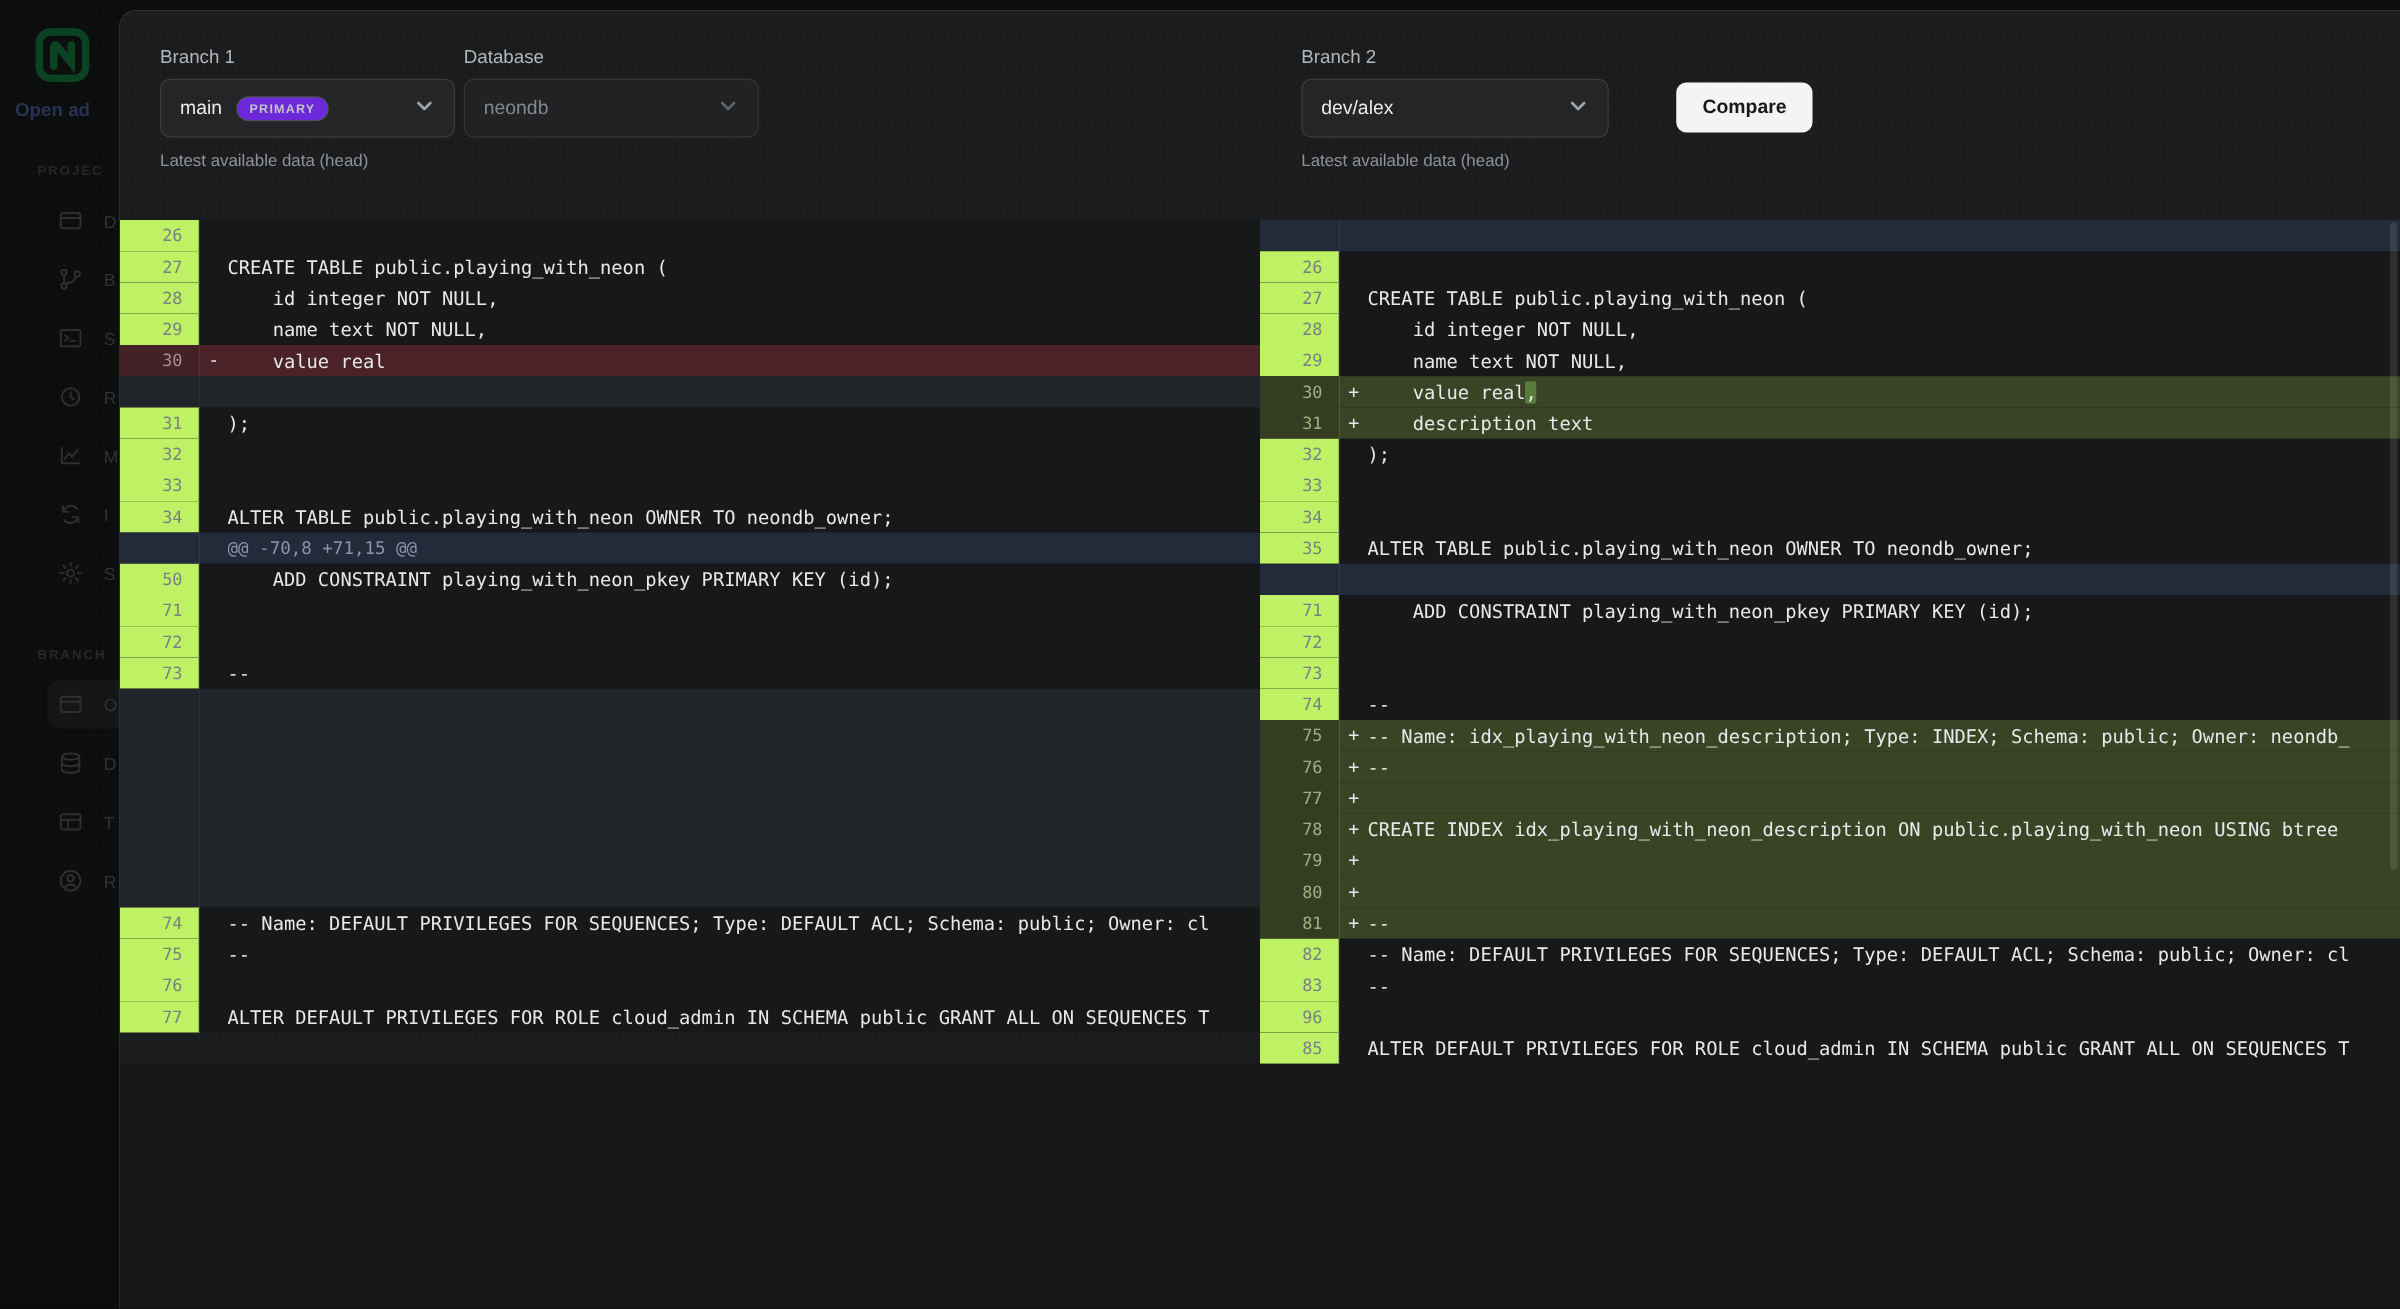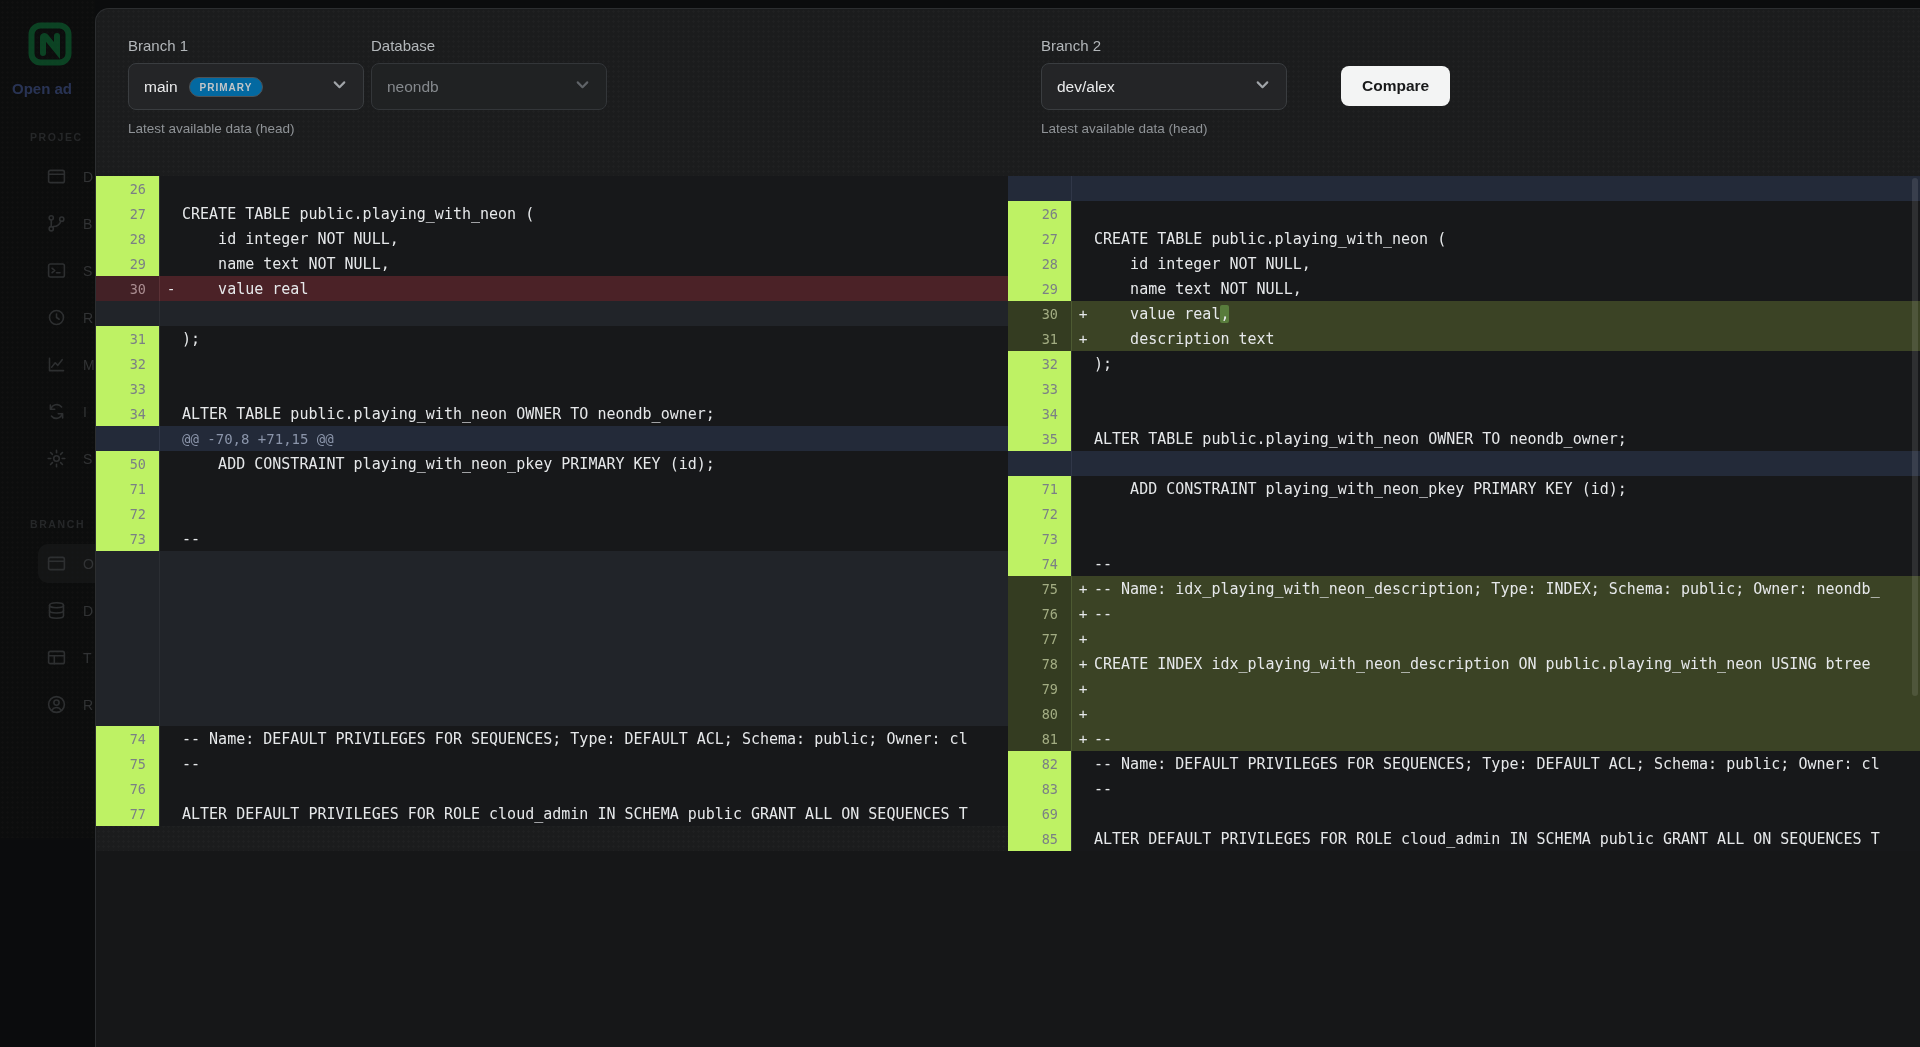--- a/index.html
+++ b/index.html
@@ -45,21 +45,21 @@
   .select { height:47px; display:flex; align-items:center; gap:11px; padding:0 15px;
             background:#242527; border:1px solid #3a3d40; border-radius:8px; cursor:pointer; }
   .select .val { font-size:15.5px; color:#eaebec; }
   .select .chev { margin-left:auto; }
   .select .chev svg { width:17px; height:17px; stroke:#a0a4a8; stroke-width:2; fill:none; stroke-linecap:round; stroke-linejoin:round; }
   .select.w-main { width:236px; }
   .select.w-db { width:236px; background:#202223; border-color:#333639; cursor:default; }
   .select.w-db .val { color:#85898d; }
   .select.w-db .chev svg { stroke:#5f6367; }
   .select.w-b2 { width:246px; }
-  .badge { font-size:10px; font-weight:700; letter-spacing:1px; color:#c2c5c8; background:#0369a1;
+  .badge { font-size:10px; font-weight:700; letter-spacing:1px; color:#c2c5c8; background:#6d28d9;
            border:1px solid #4e5256; border-radius:999px; padding:4px 10px 3px; }
   .helper { margin-top:11px; font-size:13.5px; color:#8f9397; }
   .compare-btn { margin-left:54px; margin-top:29px; height:40px; padding:0 21px; background:var(--compare-bg,#f3f4f4);
                  color:#18191a; font-size:15.5px; font-weight:600; border:none; border-radius:8px; cursor:pointer;
                  font-family:"Liberation Sans","DejaVu Sans",sans-serif; }
 
   
   .diff { position:relative; flex:0 0 675px; display:flex; overflow:hidden; }
   .pane { display:flex; flex-direction:column; overflow:hidden; }
   .pane.left  { flex:0 0 912px; }
@@ -500,21 +500,21 @@
             <span class="gut">82</span>
             <span class="sgn"></span>
             <span class="cod">-- Name: DEFAULT PRIVILEGES FOR SEQUENCES; Type: DEFAULT ACL; Schema: public; Owner: cl</span>
           </div>
           <div class="drow context">
             <span class="gut">83</span>
             <span class="sgn"></span>
             <span class="cod">--</span>
           </div>
           <div class="drow context">
-            <span class="gut">69</span>
+            <span class="gut">96</span>
             <span class="sgn"></span>
             <span class="cod"></span>
           </div>
           <div class="drow context">
             <span class="gut">85</span>
             <span class="sgn"></span>
             <span class="cod">ALTER DEFAULT PRIVILEGES FOR ROLE cloud_admin IN SCHEMA public GRANT ALL ON SEQUENCES T</span>
           </div>
         </div>
       <div class="sb-thumb"></div>

